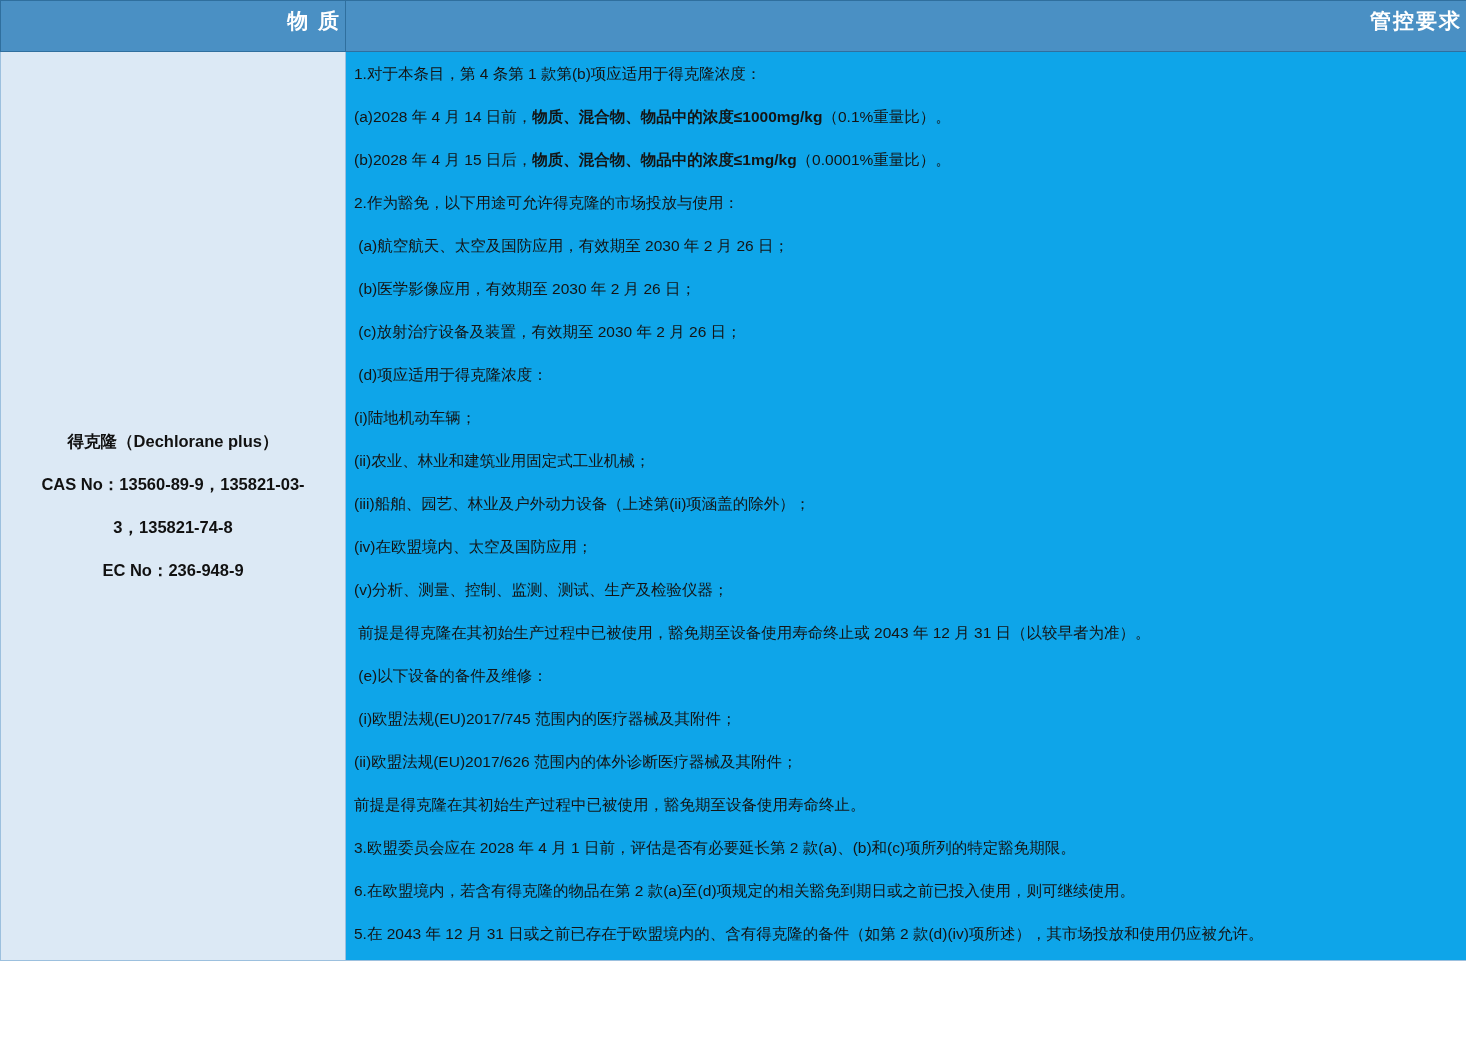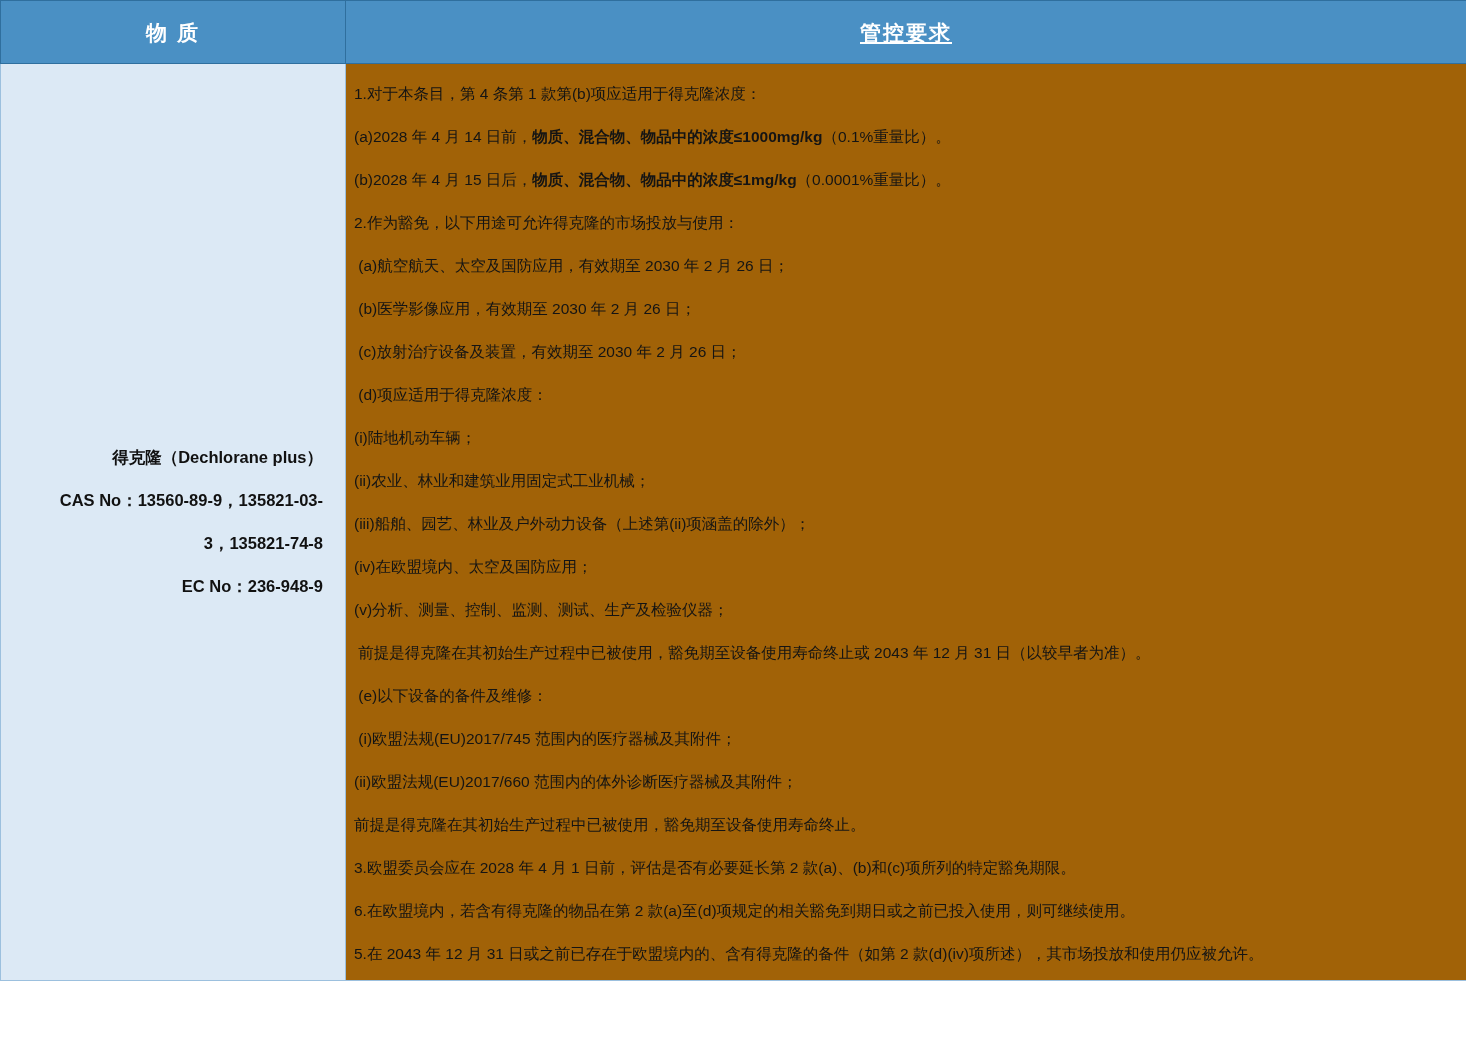--- a/index.html
+++ b/index.html
@@ -14,53 +14,52 @@
     color: #111111;
   }
   .table {
     width: 1466px;
     border-collapse: collapse;
     table-layout: fixed;
   }
   .header-cell {
     background: #4a90c4;
     color: #ffffff;
-    text-align: center;
+    text-align: right;
     font-weight: bold;
     font-size: 21px;
     letter-spacing: 2px;
-    padding: 18px 4px 16px 4px;
+    padding: 6px 4px 16px 4px;
     border: 1px solid #2f6f9e;
   }
   .header-cell.underlined span {
-    text-decoration: underline;
   }
   .col-substance { width: 345px; }
   .col-requirement { width: 1121px; }
 
   .substance-cell {
     background: #dce9f5;
     vertical-align: middle;
-    text-align: right;
+    text-align: center;
     border: 1px solid #9cc0de;
     padding: 10px 22px;
   }
   .substance-cell .line {
     font-weight: bold;
     font-size: 16.5px;
     line-height: 2.6;
     color: #111111;
     white-space: pre-wrap;
   }
 
   .requirement-cell {
-    background: #a16207;
+    background: #0ea5e9;
     vertical-align: top;
     border: 1px solid #9cc0de;
-    padding: 18px 18px 10px 8px;
+    padding: 10px 18px 10px 8px;
   }
   .para {
     font-size: 15.5px;
     line-height: 1.55;
     margin: 0 0 19px 0;
     color: #141414;
     white-space: pre-wrap;
   }
   .para:last-child { margin-bottom: 4px; margin-top: 16px; }
   .para b { font-weight: bold; }
@@ -102,21 +101,21 @@
             <p class="para"><span> (c)放射治疗设备及装置，有效期至 2030 年 2 月 26 日；</span></p>
             <p class="para"><span> (d)项应适用于得克隆浓度：</span></p>
             <p class="para"><span>(i)陆地机动车辆；</span></p>
             <p class="para"><span>(ii)农业、林业和建筑业用固定式工业机械；</span></p>
             <p class="para"><span>(iii)船舶、园艺、林业及户外动力设备（上述第(ii)项涵盖的除外）；</span></p>
             <p class="para"><span>(iv)在欧盟境内、太空及国防应用；</span></p>
             <p class="para"><span>(v)分析、测量、控制、监测、测试、生产及检验仪器；</span></p>
             <p class="para"><span> 前提是得克隆在其初始生产过程中已被使用，豁免期至设备使用寿命终止或 2043 年 12 月 31 日（以较早者为准）。</span></p>
             <p class="para"><span> (e)以下设备的备件及维修：</span></p>
             <p class="para"><span> (i)欧盟法规(EU)2017/745 范围内的医疗器械及其附件；</span></p>
-            <p class="para"><span>(ii)欧盟法规(EU)2017/660 范围内的体外诊断医疗器械及其附件；</span></p>
+            <p class="para"><span>(ii)欧盟法规(EU)2017/626 范围内的体外诊断医疗器械及其附件；</span></p>
             <p class="para"><span>前提是得克隆在其初始生产过程中已被使用，豁免期至设备使用寿命终止。</span></p>
             <p class="para"><span>3.欧盟委员会应在 2028 年 4 月 1 日前，评估是否有必要延长第 2 款(a)、(b)和(c)项所列的特定豁免期限。</span></p>
             <p class="para"><span>6.在欧盟境内，若含有得克隆的物品在第 2 款(a)至(d)项规定的相关豁免到期日或之前已投入使用，则可继续使用。</span></p>
             <p class="para"><span>5.在 2043 年 12 月 31 日或之前已存在于欧盟境内的、含有得克隆的备件（如第 2 款(d)(iv)项所述），其市场投放和使用仍应被允许。</span></p>
           </div>
       </td>
     </tr>
   </tbody>
 </table>
 

